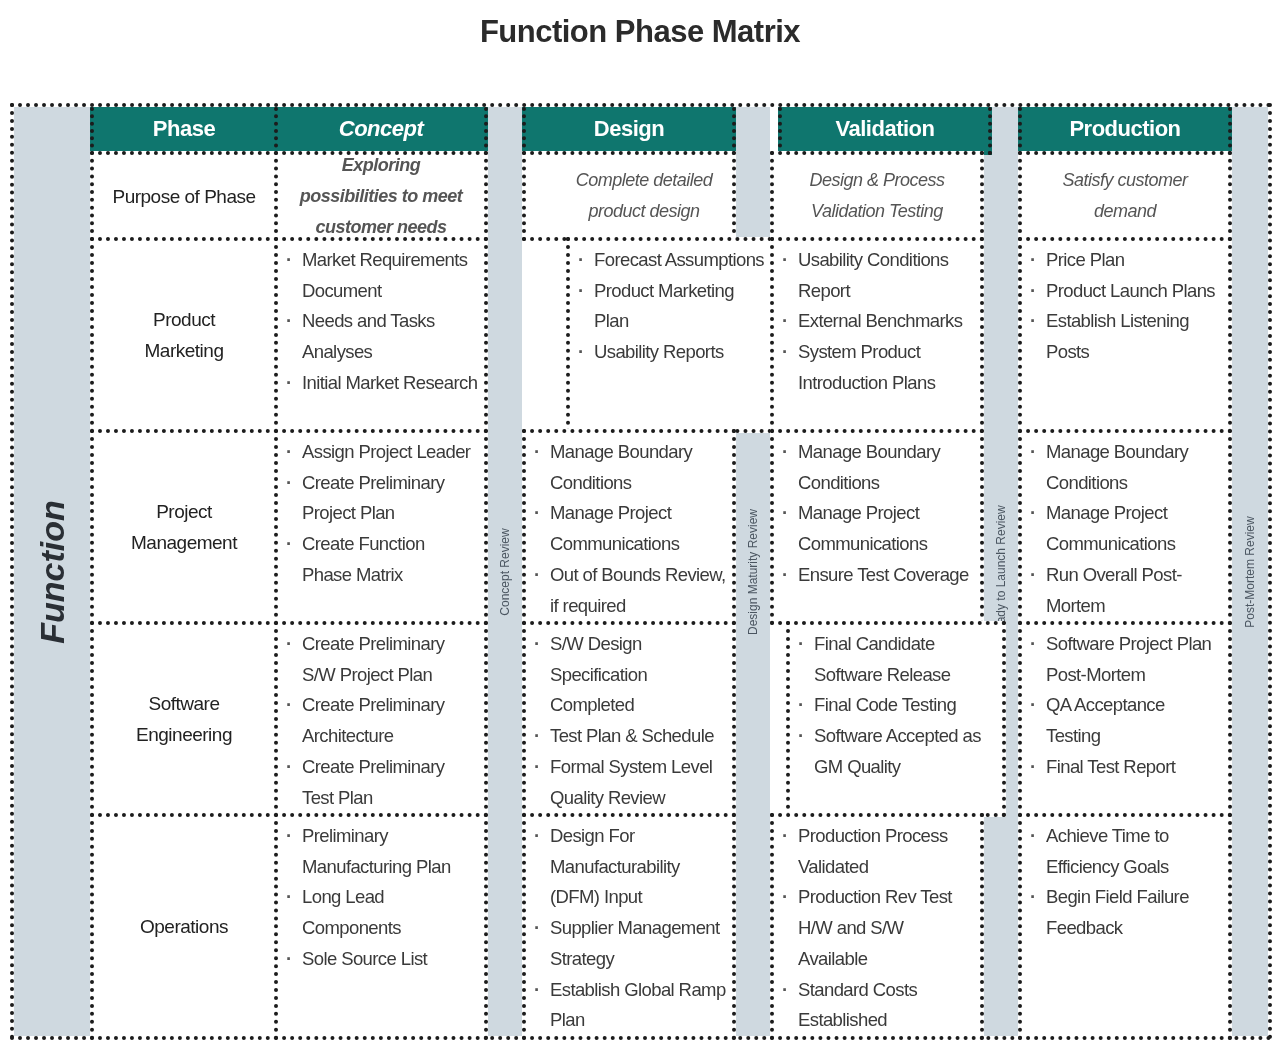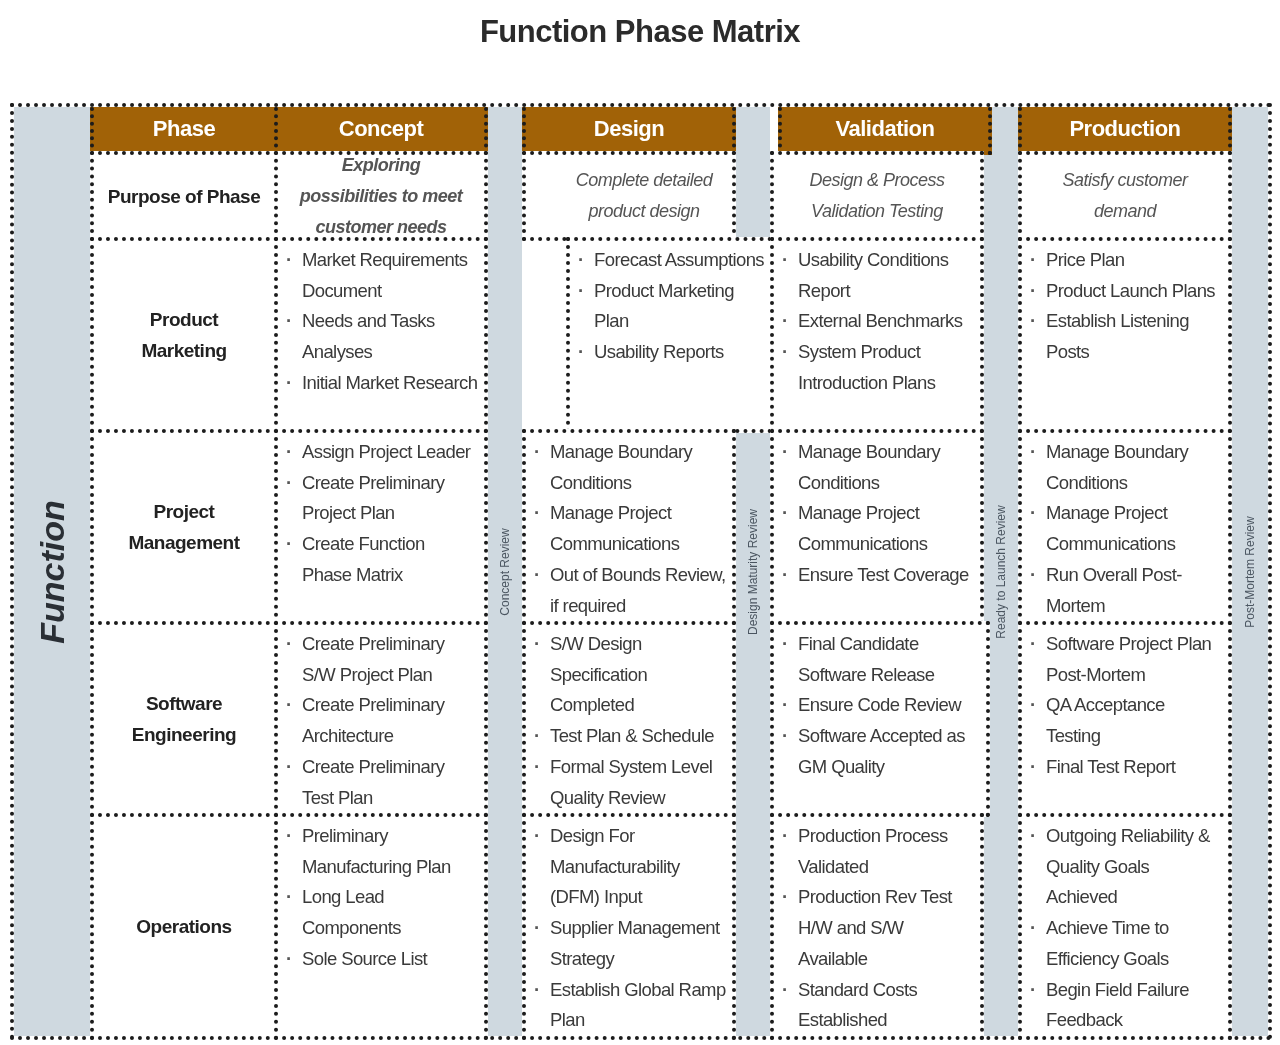--- a/index.html
+++ b/index.html
@@ -26,29 +26,29 @@
   }
   .func-gutter .vlabel {
     font-size: 34px; font-weight: bold; font-style: italic; color: #2a2f35;
   }
 
   .cell {
     position: absolute; background: #ffffff;
     border: 4px dotted #1c1c1c;
   }
   .hdr {
-    position: absolute; background: #a16207; color: #ffffff;
+    position: absolute; background: #0f766e; color: #ffffff;
     font-weight: bold; font-size: 22px; letter-spacing: -0.5px;
     display: flex; align-items: center; justify-content: center;
     border-left: 4px dotted #1c1c1c; border-right: 4px dotted #1c1c1c;
     border-bottom: 4px dotted #1c1c1c;
   }
   .rowhdr {
     display: flex; align-items: center; justify-content: center; text-align: center;
-    font-weight: bold; font-size: 19px; line-height: 31px; color: #222;
+    font-weight: normal; font-size: 19px; line-height: 31px; color: #222;
     letter-spacing: -0.5px;
   }
   .purpose {
     display: flex; align-items: center; justify-content: center; text-align: center;
     font-style: italic; font-size: 18px; line-height: 31px; color: #555;
     padding: 0 18px; letter-spacing: -0.5px;
   }
   .items { list-style: none; padding: 4px 6px 0 6px; }
   .items li {
     position: relative; padding-left: 18px;
@@ -76,21 +76,21 @@
   <span class="vlabel">Design Maturity Review</span>
 </div>
 <div class="gutter" style="left:984px; top:107px; width:34px; height:929px;">
   <span class="vlabel">Ready to Launch Review</span>
 </div>
 <div class="gutter" style="left:1232px; top:107px; width:36px; height:929px;">
   <span class="vlabel">Post-Mortem Review</span>
 </div>
 
 <div class="hdr" style="left:90px; top:107px; width:188px; height:48px;">Phase</div>
-<div class="hdr" style="left:274px; top:107px; width:214px; height:48px;">Concept</div>
+<div class="hdr" style="left:274px; top:107px; width:214px; height:48px;font-style:italic;">Concept</div>
 <div class="hdr" style="left:522px; top:107px; width:214px; height:48px;">Design</div>
 <div class="hdr" style="left:770px; top:107px; width:214px; height:48px;margin-left:8px;">Validation</div>
 <div class="hdr" style="left:1018px; top:107px; width:214px; height:48px;">Production</div>
 
 <div class="cell rowhdr" style="left:90px; top:151px; width:188px; height:90px;">Purpose of Phase</div>
 <div class="cell purpose" style="left:274px; top:151px; width:214px; height:90px;font-weight:bold;">Exploring possibilities to meet customer needs</div>
 <div class="cell purpose" style="left:522px; top:151px; width:214px; height:90px;padding-left:48px;">Complete detailed product design</div>
 <div class="cell purpose" style="left:770px; top:151px; width:214px; height:90px;">Design &amp; Process Validation Testing</div>
 <div class="cell purpose" style="left:1018px; top:151px; width:214px; height:90px;">Satisfy customer demand</div>
 
@@ -168,24 +168,24 @@
     <li>Create Preliminary Test Plan</li>
   </ul>
 </div>
 <div class="cell" style="left:522px; top:621px; width:214px; height:196px;">
   <ul class="items">
     <li>S/W Design Specification Completed</li>
     <li>Test Plan &amp; Schedule</li>
     <li>Formal System Level Quality Review</li>
   </ul>
 </div>
-<div class="cell" style="left:770px; top:621px; width:220px; height:196px;">
+<div class="cell" style="left:786px; top:621px; width:220px; height:196px;">
   <ul class="items">
     <li>Final Candidate Software Release</li>
-    <li>Ensure Code Review</li>
+    <li>Final Code Testing</li>
     <li>Software Accepted as GM Quality</li>
   </ul>
 </div>
 <div class="cell" style="left:1018px; top:621px; width:214px; height:196px;">
   <ul class="items">
     <li>Software Project Plan Post-Mortem</li>
     <li>QA Acceptance Testing</li>
     <li>Final Test Report</li>
   </ul>
 </div>
@@ -209,17 +209,16 @@
 </div>
 <div class="cell" style="left:770px; top:813px; width:214px; height:227px;">
   <ul class="items">
     <li>Production Process Validated</li>
     <li>Production Rev Test H/W and S/W Available</li>
     <li>Standard Costs Established</li>
   </ul>
 </div>
 <div class="cell" style="left:1018px; top:813px; width:214px; height:227px;">
   <ul class="items">
-    <li>Outgoing Reliability &amp; Quality Goals Achieved</li>
     <li>Achieve Time to Efficiency Goals</li>
     <li>Begin Field Failure Feedback</li>
   </ul>
 </div>
 
 </body></html>

